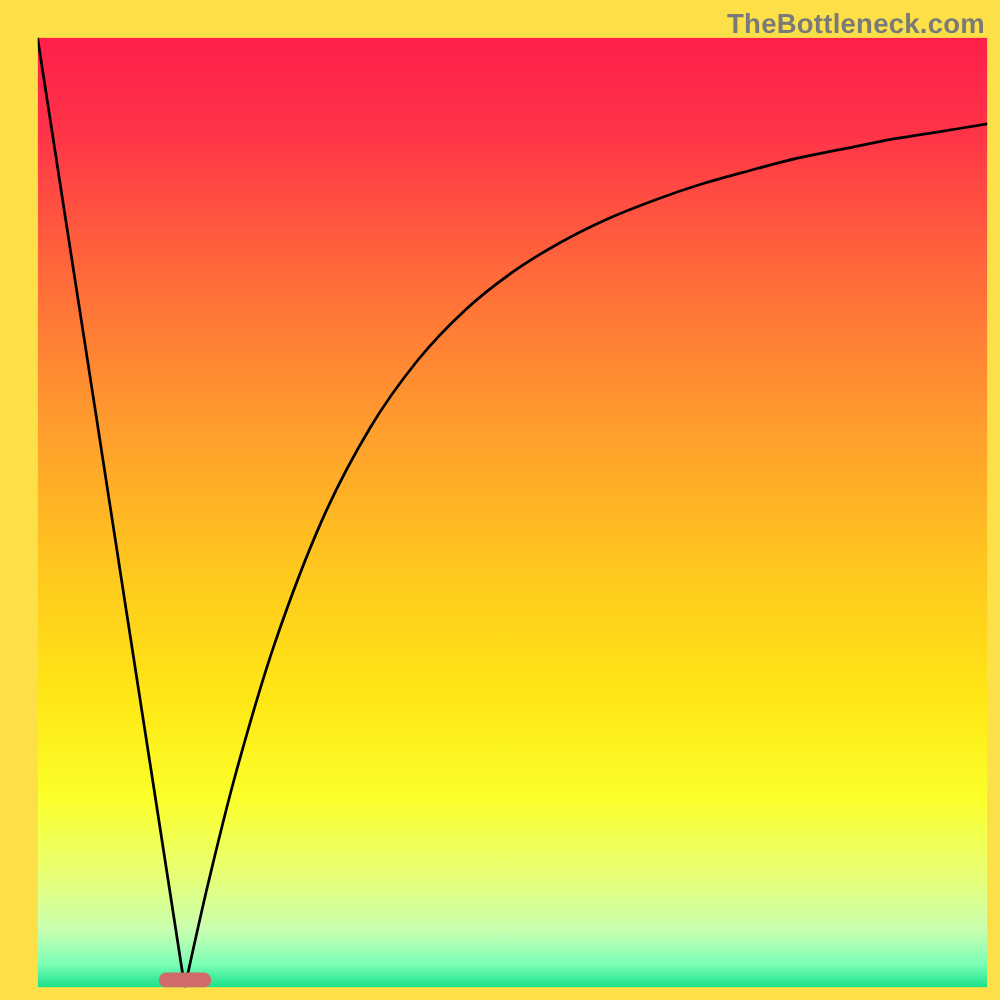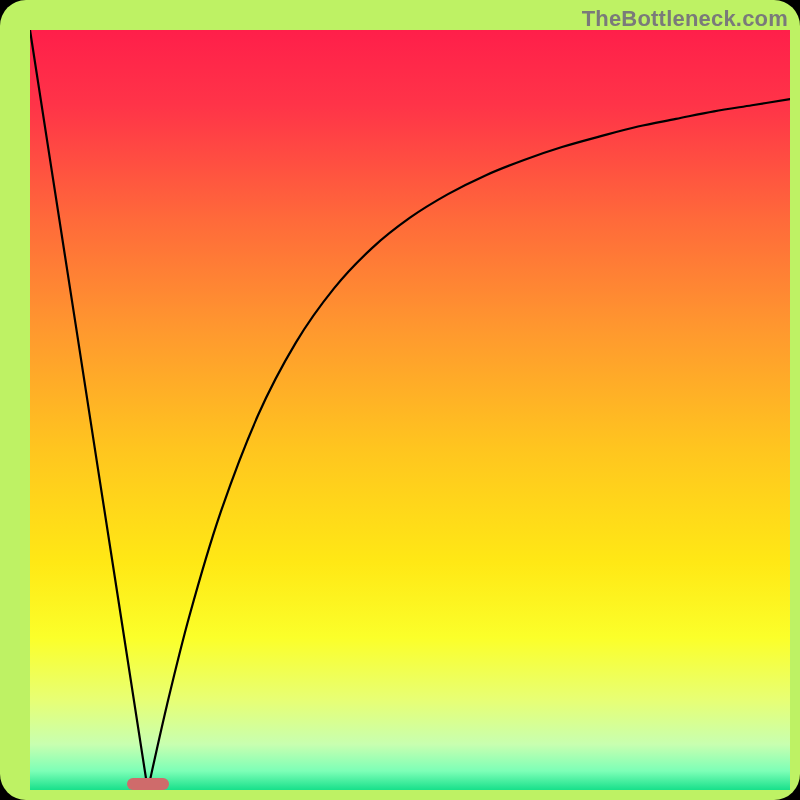--- a/index.html
+++ b/index.html
@@ -7,22 +7,21 @@
     padding: 0;
     width: 800px;
     height: 800px;
     background: #000;
     overflow: hidden;
   }
   .frame {
     position: relative;
     width: 800px;
     height: 800px;
-    background: #bef264;
-    border-radius: 26px;
+    background: #fde047;
   }
   .plot {
     position: absolute;
     left: 30px;
     top: 30px;
     width: 760px;
     height: 760px;
     overflow: hidden;
   }
   .gradient {

